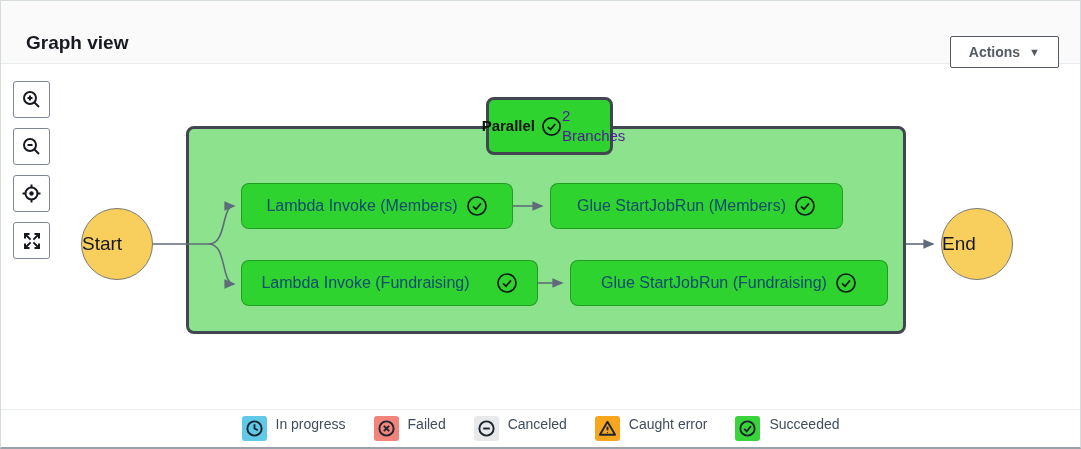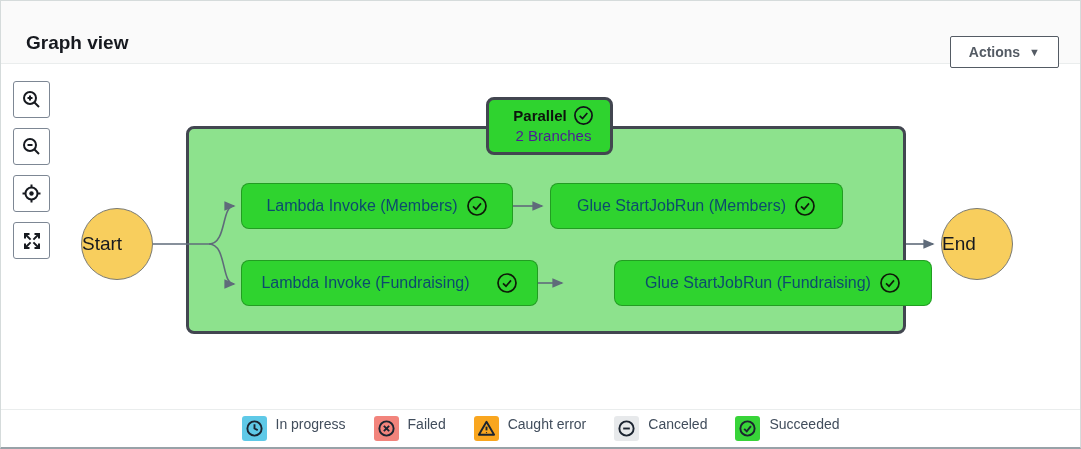--- a/index.html
+++ b/index.html
@@ -16,21 +16,21 @@
   
   .toolbar-btn{position:absolute;left:12px;width:37px;height:37px;background:#fff;
           border:1px solid #7d8794;border-radius:3px;display:flex;align-items:center;justify-content:center;
           cursor:pointer;z-index:7;}
   
   .pcontainer{position:absolute;left:185px;top:125px;width:720px;height:208px;background:#8de28d;
           border:3px solid #424650;border-radius:8px;box-sizing:border-box;z-index:1;}
   .edges{position:absolute;left:0;top:0;z-index:3;pointer-events:none;}
   .pbadge{position:absolute;left:485px;top:96px;width:127px;height:58px;background:#2fd32f;
           border:3px solid #424650;border-radius:8px;box-sizing:border-box;z-index:4;
-          display:flex;flex-direction:column;align-items:center;justify-content:center;line-height:1.35;padding-left:8px;}
+          display:flex;flex-direction:row;align-items:center;justify-content:center;line-height:1.35;padding-left:8px;}
   .pbadge .l1{font-size:15px;font-weight:700;color:#0d140d;display:flex;align-items:center;gap:6px;}
   .pbadge .l2{font-size:15px;color:#4c1d95;}
   .node{position:absolute;height:46px;background:#2fd32f;border:1px solid rgba(20,90,20,.45);
           border-radius:8px;box-sizing:border-box;display:flex;align-items:center;justify-content:center;
           gap:8px;font-size:16px;color:#0c4a6e;z-index:4;cursor:pointer;}
   .terminal{position:absolute;width:72px;height:72px;border-radius:50%;background:#f8ce5d;
           border:1px solid #7a7a72;box-sizing:border-box;display:flex;align-items:center;
           font-size:19px;color:#16191f;z-index:4;cursor:pointer;}
   
   .legend{position:absolute;left:0;right:0;top:408px;height:37px;background:#fff;border-top:1px solid #eaeded;
@@ -146,21 +146,21 @@
   </div>
   <div class="node" style="left:240px;top:259px;width:297px;gap:26px;">
     <span>Lambda Invoke (Fundraising)</span>
     <span>
       <svg width="22" height="22" viewBox="0 0 22 22" fill="none" stroke="#0e1a08" stroke-width="1.7">
         <circle cx="11" cy="11" r="9"></circle>
           <path d="M7 11.4 L10 14.2 L15 8.4"></path>
       </svg>
     </span>
   </div>
-  <div class="node" style="left:569px;top:259px;width:318px;margin-left:44px;">
+  <div class="node" style="left:569px;top:259px;width:318px;">
     <span>Glue StartJobRun (Fundraising)</span>
     <span>
       <svg width="22" height="22" viewBox="0 0 22 22" fill="none" stroke="#0e1a08" stroke-width="1.7">
         <circle cx="11" cy="11" r="9"></circle>
           <path d="M7 11.4 L10 14.2 L15 8.4"></path>
       </svg>
     </span>
   </div>
 
   <div class="terminal" style="left:80px;top:207px;">
@@ -187,48 +187,48 @@
     <div class="legend-item">
       <span class="legend-sq" style="background-color: rgb(242, 132, 124);">
         <span>
           <svg width="19" height="19" viewBox="0 0 20 20" fill="none" stroke="#1b2430" stroke-width="2">
             <circle cx="10" cy="10" r="7.5"></circle>
               <path d="M7.2 7.2 L12.8 12.8 M12.8 7.2 L7.2 12.8"></path>
           </svg>
         </span>
       </span>
       <span class="legend-label">Failed</span>
+    </div>
+
+    <div class="legend-item">
+      <span class="legend-sq" style="background-color: rgb(231, 233, 235);">
+        <span>
+          <svg width="19" height="19" viewBox="0 0 20 20" fill="none" stroke="#1b2430" stroke-width="2">
+            <circle cx="10" cy="10" r="7.5"></circle>
+              <line x1="6.5" y1="10" x2="13.5" y2="10"></line>
+          </svg>
+        </span>
+      </span>
+      <span class="legend-label">Canceled</span>
     </div>
 
     <div class="legend-item">
       <span class="legend-sq" style="background-color: rgb(249, 166, 31);">
         <span>
           <svg width="19" height="19" viewBox="0 0 20 20" fill="none" stroke="#1b2430" stroke-width="2">
             <path d="M10 3 L18 16.5 H2 Z" stroke-linejoin="round"></path>
             <line x1="10" y1="8" x2="10" y2="12"></line>
               <circle cx="10" cy="14.3" r="0.7" fill="#1b2430" stroke="none"></circle>
           </svg>
         </span>
       </span>
       <span class="legend-label">Caught error</span>
     </div>
 
     <div class="legend-item">
-      <span class="legend-sq" style="background-color: rgb(231, 233, 235);">
-        <span>
-          <svg width="19" height="19" viewBox="0 0 20 20" fill="none" stroke="#1b2430" stroke-width="2">
-            <circle cx="10" cy="10" r="7.5"></circle>
-              <line x1="6.5" y1="10" x2="13.5" y2="10"></line>
-          </svg>
-        </span>
-      </span>
-      <span class="legend-label">Canceled</span>
-    </div>
-
-    <div class="legend-item">
       <span class="legend-sq" style="background-color: rgb(56, 212, 57);">
         <span>
           <svg width="19" height="19" viewBox="0 0 20 20" fill="none" stroke="#1b2430" stroke-width="2">
             <circle cx="10" cy="10" r="7.5"></circle>
               <path d="M6.5 10.4 L9.2 13 L13.6 7.6"></path>
           </svg>
         </span>
       </span>
       <span class="legend-label">Succeeded</span>
     </div>

